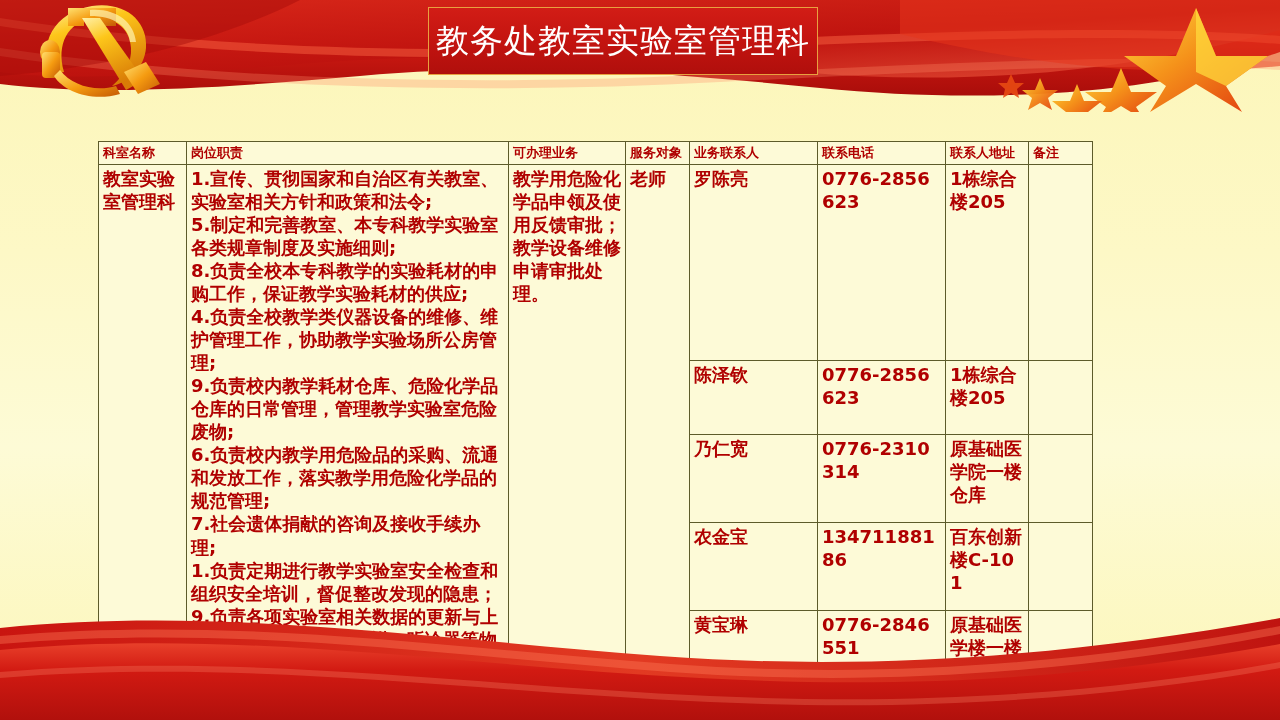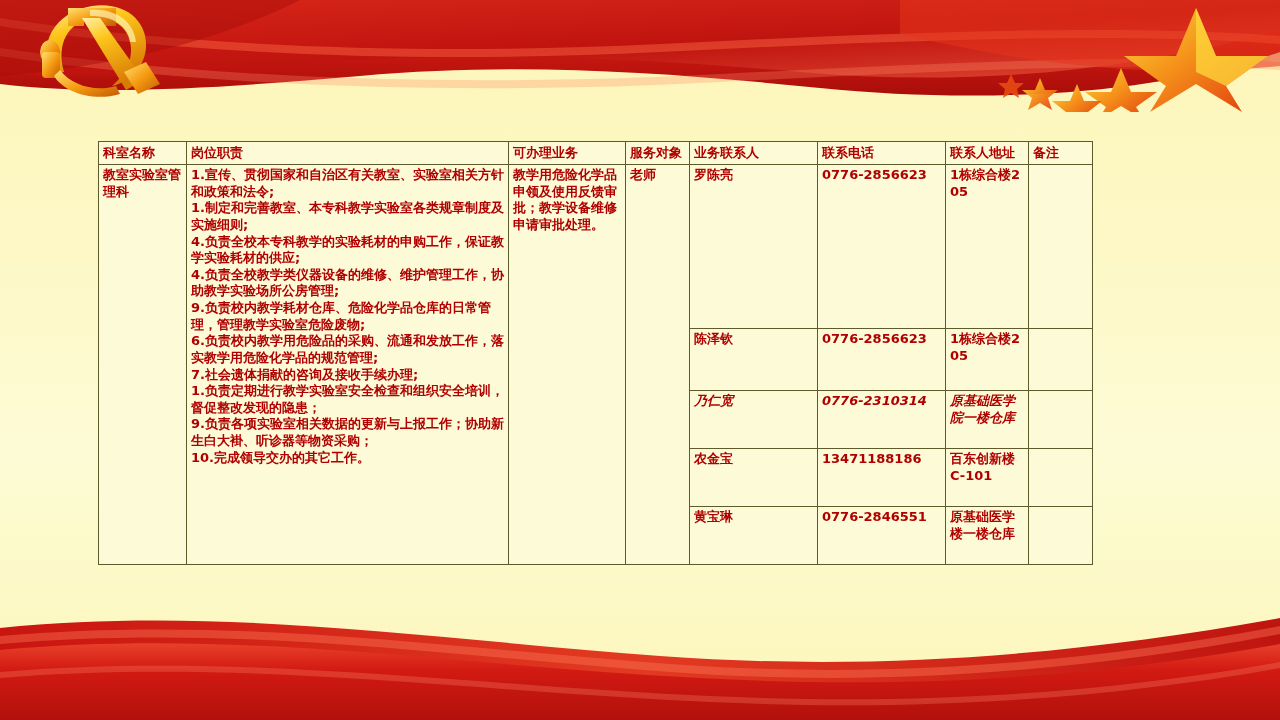--- a/index.html
+++ b/index.html
@@ -87,21 +87,21 @@
     table-layout: fixed;
     width: 994px;
     background: #fdfad7;
   }
   table.duty-table td, table.duty-table th {
     border: 1px solid #5d5b2a;
     padding: 2px 4px;
     vertical-align: top;
     color: #b00000;
     font-weight: bold;
-    font-size: 13px;
+    font-size: 18px;
     line-height: 1.28;
     background: #fdfad7;
     font-family: "DejaVu Sans", "Liberation Sans", sans-serif;
     word-break: break-all;
   }
   table.duty-table th {
     text-align: left;
     height: 19px;
     padding-top: 2px;
     padding-bottom: 1px;
@@ -126,21 +126,21 @@
   td.person-cell { vertical-align: middle; padding-left: 5px; }
   td.phone-cell  { vertical-align: middle; padding-left: 5px; font-size: 15px; }
   td.addr-cell   { vertical-align: middle; padding-left: 4px; }
   td.note-cell   { vertical-align: middle; }
 
   .duty-line { display: block; white-space: normal; }
 
   
   tr.contact-row-0 td { height: 159px; }
   tr.contact-row-1 td { height: 57px; }
-  tr.contact-row-2 td { height: 53px; font-style: italic; }
+  tr.contact-row-2 td { height: 53px; }
   tr.contact-row-3 td { height: 53px; margin-left: 39px; }
   tr.contact-row-4 td { height: 53px; margin-top: 24px; }
 </style>
 </head>
 <body>
 
 <div id="slide">
 
   <div class="banner-wrap">
     <svg class="banner-svg" width="1280" height="112" viewBox="0 0 1280 112">
@@ -217,20 +217,23 @@
       <path d="M62,22 L80,22 L124,84 L106,94 Z" fill="url(#eg1)"></path>
 
       <path d="M104,76 L126,66 L140,88 L118,98 Z" fill="url(#eg2)"></path>
 
       <path d="M40,74 C52,90 76,96 96,90 L100,98 C72,106 44,96 34,80 Z" fill="url(#eg2)"></path>
 
       <path d="M70,14 C96,12 114,26 116,46 L110,46 C108,30 94,20 70,20 Z" fill="#fff3b0" opacity="0.7"></path>
     </svg>
   </div>
 
+  <div class="title-plate">
+    <span class="title-text">教务处教室实验室管理科</span>
+  </div>
 
   <div class="table-wrap">
     <table class="duty-table">
       <colgroup>
         <col class="c-dept">
           <col class="c-duty">
           <col class="c-biz">
           <col class="c-target">
         <col class="c-person">
           <col class="c-phone">
@@ -248,22 +251,22 @@
           <th>联系人地址</th>
           <th>备注</th>
         </tr>
       </thead>
       <tbody>
 
         <tr class="contact-row-0">
           <td class="dept-cell" rowspan="5">教室实验室管理科</td>
           <td class="duty-cell" rowspan="5">
             <span class="duty-line">1.宣传、贯彻国家和自治区有关教室、实验室相关方针和政策和法令;</span>
-            <span class="duty-line">1.制定和完善教室、本专科教学实验室各类规章制度及实施细则;</span>
-            <span class="duty-line">4.负责全校本专科教学的实验耗材的申购工作，保证教学实验耗材的供应;</span>
+            <span class="duty-line">5.制定和完善教室、本专科教学实验室各类规章制度及实施细则;</span>
+            <span class="duty-line">8.负责全校本专科教学的实验耗材的申购工作，保证教学实验耗材的供应;</span>
             <span class="duty-line">4.负责全校教学类仪器设备的维修、维护管理工作，协助教学实验场所公房管理;</span>
             <span class="duty-line">9.负责校内教学耗材仓库、危险化学品仓库的日常管理，管理教学实验室危险废物;</span>
             <span class="duty-line">6.负责校内教学用危险品的采购、流通和发放工作，落实教学用危险化学品的规范管理;</span>
             <span class="duty-line">7.社会遗体捐献的咨询及接收手续办理;</span>
             <span class="duty-line">1.负责定期进行教学实验室安全检查和组织安全培训，督促整改发现的隐患；</span>
             <span class="duty-line">9.负责各项实验室相关数据的更新与上报工作；协助新生白大褂、听诊器等物资采购；</span>
             <span class="duty-line">10.完成领导交办的其它工作。</span>
           </td>
           <td class="biz-cell" rowspan="5">教学用危险化学品申领及使用反馈审批；教学设备维修申请审批处理。</td>
           <td class="target-cell" rowspan="5">老师</td>

